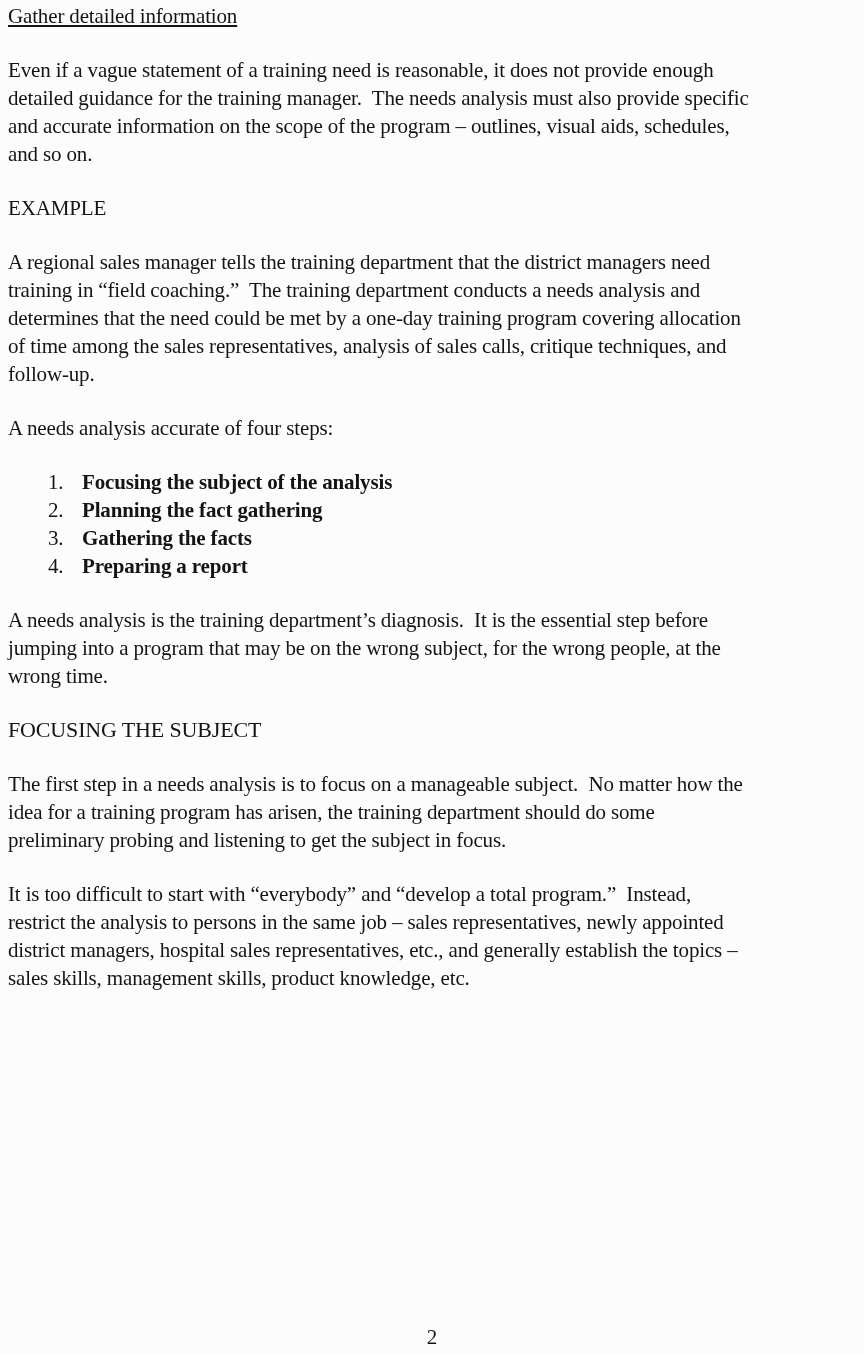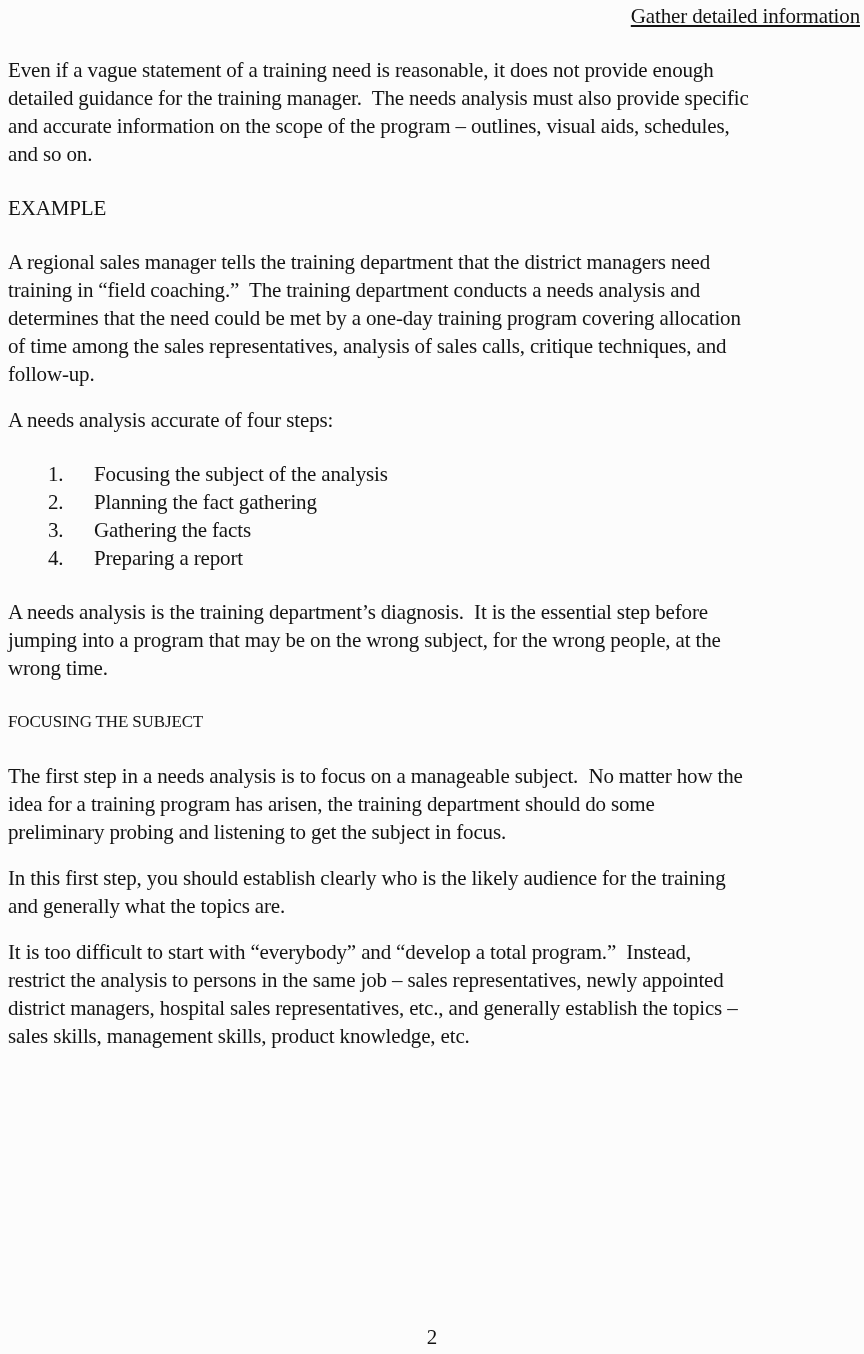--- a/index.html
+++ b/index.html
@@ -20,56 +20,56 @@
     font-size: 21px;
     line-height: 28px;
     letter-spacing: -0.15px;
   }
   .heading-underline {
     font-size: 21px;
     font-weight: normal;
     line-height: 28px;
     margin: 0 0 26px 0;
     text-decoration: underline;
-    text-align: right;
   }
   .heading-caps {
-    font-size: 17px;
+    font-size: 22px;
     font-weight: normal;
     line-height: 28px;
     margin: 26px 0;
   }
   .heading-center {
     font-size: 21px;
     font-weight: normal;
     line-height: 28px;
     margin: 26px 0;
     text-align: left;
   }
   p.para {
-    margin: 18px 0;
+    margin: 26px 0;
     white-space: pre-wrap;
   }
   ul.steps {
     list-style: none;
     margin: 26px 0;
     padding: 0;
   }
   ul.steps li {
     display: flex;
     line-height: 28px;
   }
   ul.steps .num {
     display: inline-block;
     margin-left: 40px;
     width: 22px;
     flex: 0 0 22px;
   }
   ul.steps .txt {
-    margin-left: 24px;
+    margin-left: 12px;
+    font-weight: bold;
   }
   .page-number {
     position: absolute;
     bottom: 6px;
     left: 0;
     width: 100%;
     text-align: center;
     font-size: 21px;
     line-height: 21px;
   }
@@ -119,22 +119,20 @@
   <p class="para">A needs analysis is the training department’s diagnosis.  It is the essential step before
 jumping into a program that may be on the wrong subject, for the wrong people, at the
 wrong time.</p>
 
   <h2 class="heading-caps">FOCUSING THE SUBJECT</h2>
 
   <p class="para">The first step in a needs analysis is to focus on a manageable subject.  No matter how the
 idea for a training program has arisen, the training department should do some
 preliminary probing and listening to get the subject in focus.</p>
 
-  <p class="para">In this first step, you should establish clearly who is the likely audience for the training
-and generally what the topics are.</p>
 
   <p class="para">It is too difficult to start with “everybody” and “develop a total program.”  Instead,
 restrict the analysis to persons in the same job – sales representatives, newly appointed
 district managers, hospital sales representatives, etc., and generally establish the topics –
 sales skills, management skills, product knowledge, etc.</p>
 
 </div>
 
 <div class="page-number">2</div>
 

